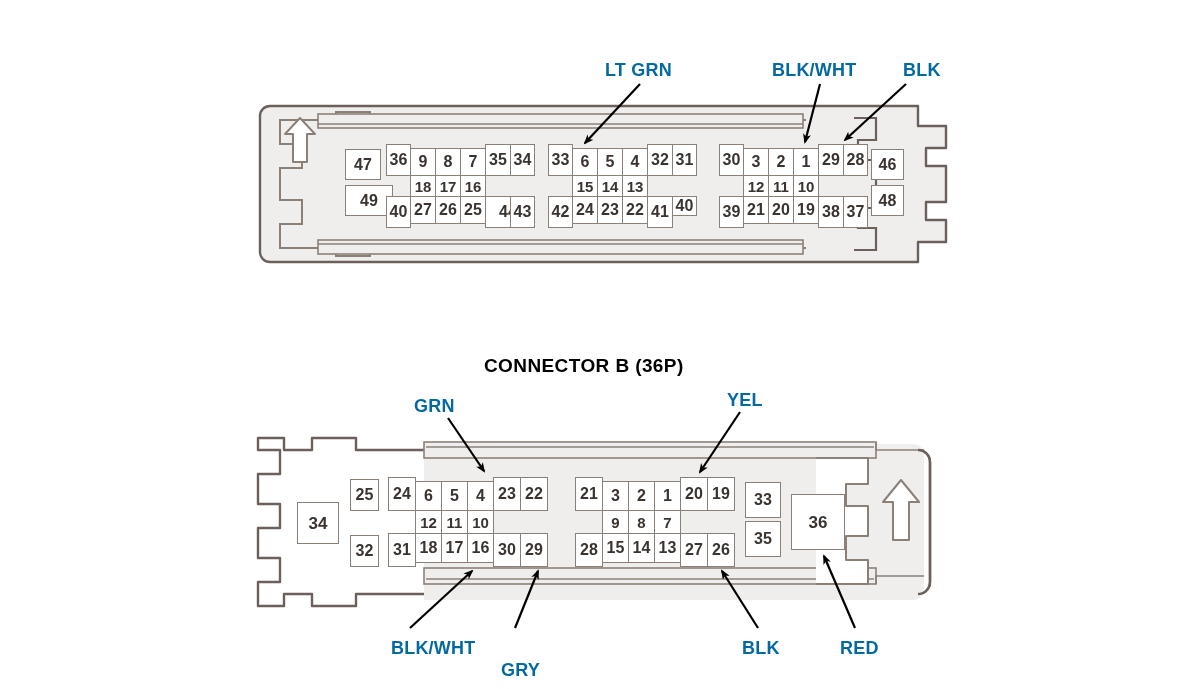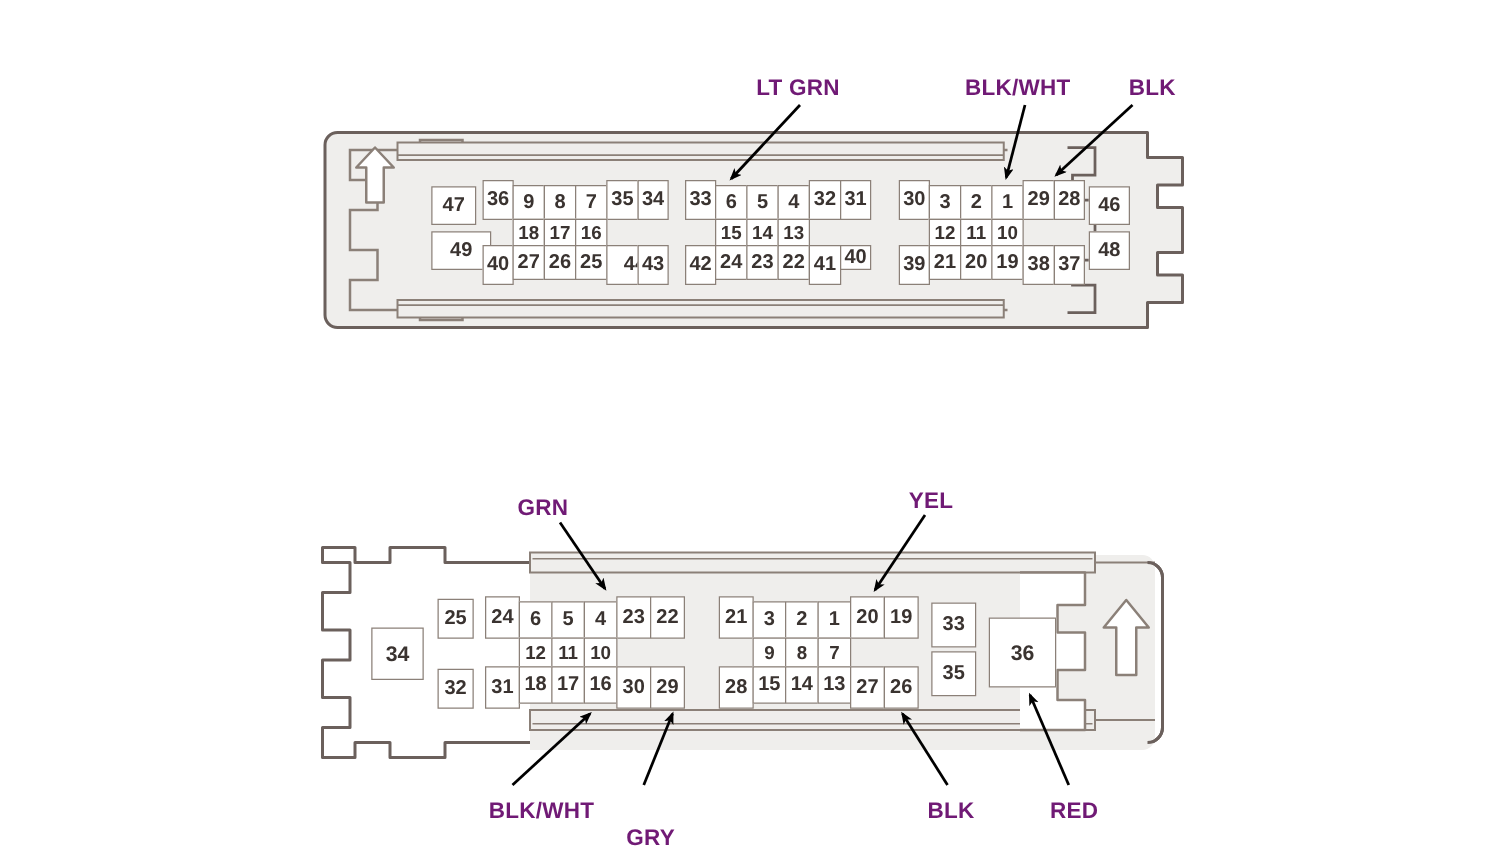--- a/index.html
+++ b/index.html
@@ -8,21 +8,21 @@
     font-family:"Liberation Sans",sans-serif;overflow:hidden;
   }
   .stage{position:absolute;left:0;top:0;width:1200px;height:689px;}
 
   
   .title{
     position:absolute;font-weight:bold;font-size:19px;color:#000;
     letter-spacing:.4px;white-space:nowrap;
   }
   .wlabel{
-    position:absolute;font-weight:bold;font-size:18px;color:#701a75;
+    position:absolute;font-weight:bold;font-size:18px;color:#0369a1;
     letter-spacing:.2px;white-space:nowrap;
   }
 
   
   .shell{position:absolute;}
   .shell svg{display:block;overflow:visible;}
 
   
   .pin{
     position:absolute;box-sizing:border-box;
@@ -124,20 +124,21 @@
   <div class="pin sm" style="left:768px;top:175px;width:26px;height:22px;">11</div>
   <div class="pin sm" style="left:793px;top:175px;width:26px;height:22px;">10</div>
 
   <div class="pin" style="left:719px;top:196px;width:25px;height:32px;">39</div>
   <div class="pin" style="left:743px;top:196px;width:26px;height:28px;">21</div>
   <div class="pin" style="left:768px;top:196px;width:26px;height:28px;">20</div>
   <div class="pin" style="left:793px;top:196px;width:26px;height:28px;">19</div>
   <div class="pin" style="left:818px;top:196px;width:26px;height:32px;">38</div>
   <div class="pin" style="left:843px;top:196px;width:25px;height:32px;">37</div>
 
+  <div class="title" style="left:484px;top:355px;">CONNECTOR B (36P)</div>
 
   <div class="wlabel" style="left:414px;top:396px;">GRN</div>
   <div class="wlabel" style="left:727px;top:390px;">YEL</div>
   <div class="wlabel" style="left:391px;top:638px;">BLK/WHT</div>
   <div class="wlabel" style="left:501px;top:660px;">GRY</div>
   <div class="wlabel" style="left:742px;top:638px;">BLK</div>
   <div class="wlabel" style="left:840px;top:638px;">RED</div>
 
   <div class="shell" style="left:256px;top:436px;">
     <svg width="690" height="172" viewBox="0 0 690 172">

